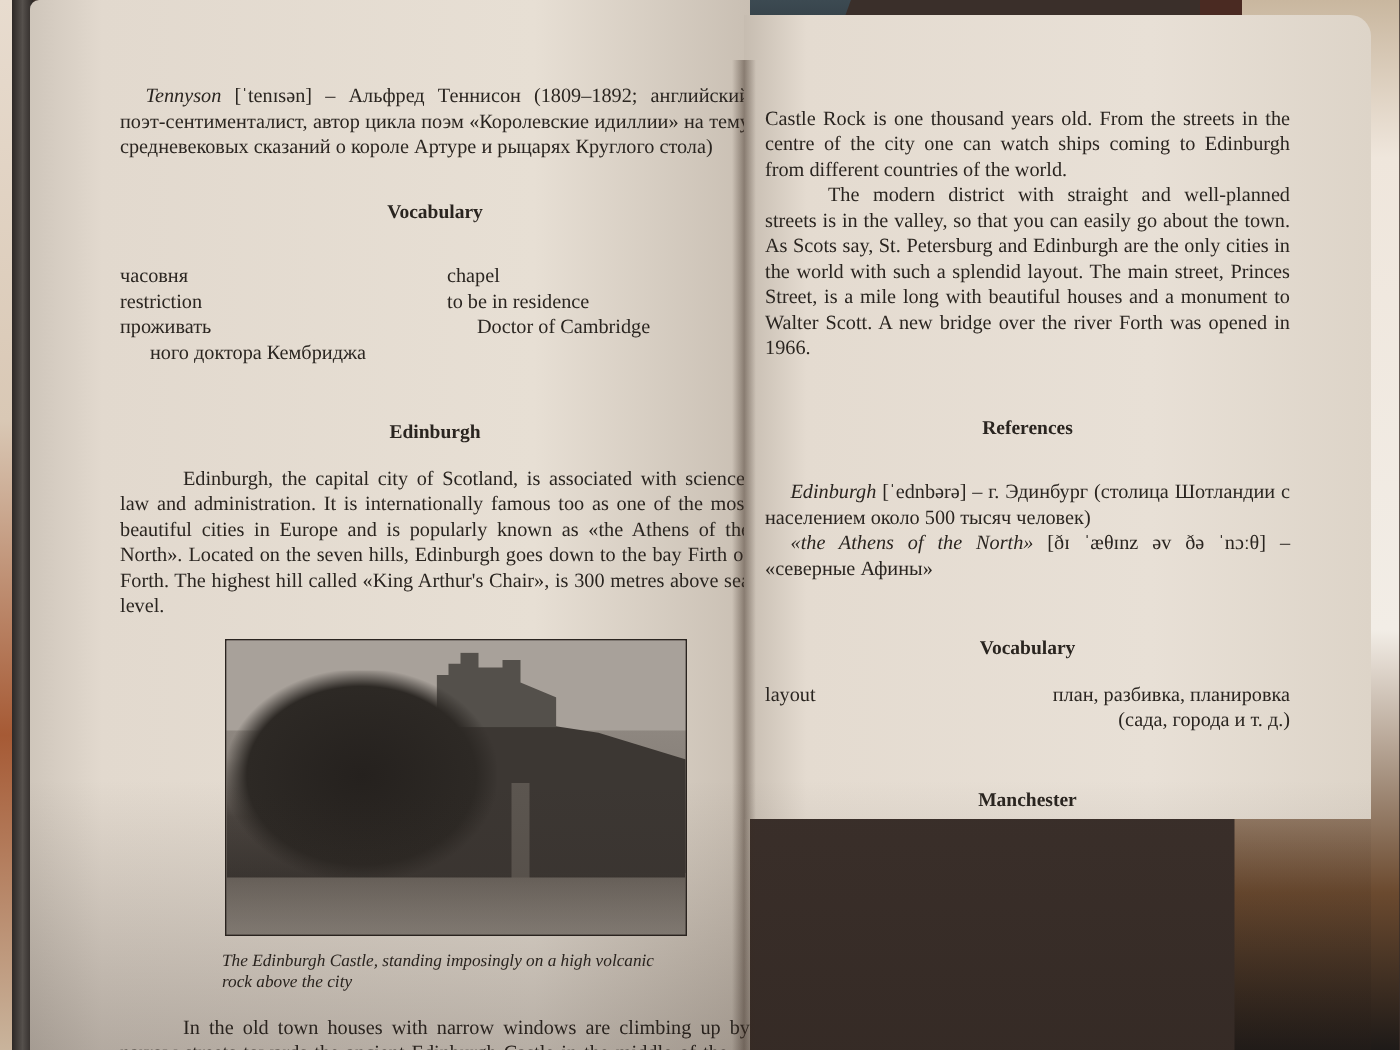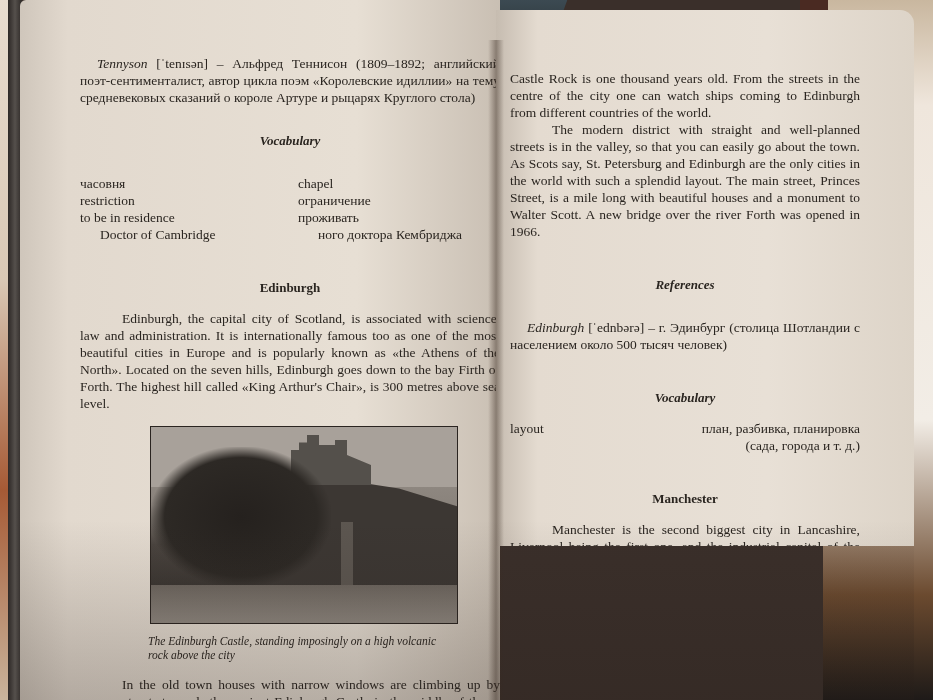--- a/index.html
+++ b/index.html
@@ -55,21 +55,21 @@
     position: absolute; left: 20px; top: 520px; width: 894px; height: 180px;
     background: linear-gradient(180deg, rgba(0,0,0,0) 0%, rgba(40,30,25,0.25) 100%);
     pointer-events: none;
   }
 
   .content { position: absolute; font-size: 13.5px; line-height: 17px; }
   .left-content { left: 60px; top: 55px; width: 420px; }
   .right-content { left: 14px; top: 60px; width: 350px; }
 
   .heading { text-align: center; font-weight: bold; font-size: 13px; margin: 0; }
-  .heading.italic { font-style: italic; }
+  .heading.italic { }
   .para { text-align: justify; }
   .indent { text-indent: 42px; }
   .it { font-style: italic; margin-left: 17px; }
   .vocab { display: grid; grid-template-columns: 218px 1fr; row-gap: 0; }
   .vocab .sub { padding-left: 20px; }
   .vocab .ru-sub { padding-left: 20px; }
 
   .photo {
     width: 308px; height: 198px; margin: 0 0 0 70px;
     border: 1px solid #2a2420;
@@ -121,21 +121,20 @@
       <span>[ˈtenɪsən]</span>
       <span>– Альфред Теннисон (1809–1892; английский поэт-сентименталист, автор цикла поэм «Королевские идиллии» на тему средневековых сказаний о короле Артуре и рыцарях Круглого стола)</span>
     </p>
     <div class="gap-m"></div>
     <h3 class="heading italic">Vocabulary</h3>
     <div class="gap-m"></div>
     <div class="vocab">
       <span>часовня</span>
       <span>chapel</span>
       <span>restriction</span>
-      <span>ограничение</span>
       <span>to be in residence</span>
       <span>проживать</span>
       <span class="sub">Doctor of Cambridge</span>
       <span class="ru-sub">ного доктора Кембриджа</span>
     </div>
     <div class="gap-l"></div>
     <h3 class="heading">Edinburgh</h3>
     <div class="gap-s"></div>
     <p class="para indent">Edinburgh, the capital city of Scotland, is associated with science, law and administration. It is internationally famous too as one of the most beautiful cities in Europe and is popularly known as «the Athens of the North». Located on the seven hills, Edinburgh goes down to the bay Firth of Forth. The highest hill called «King Arthur's Chair», is 300 metres above sea level.</p>
     <div class="gap-s"></div>
@@ -158,20 +157,25 @@
     <p class="para">Castle Rock is one thousand years old. From the streets in the centre of the city one can watch ships coming to Edinburgh from different countries of the world.</p>
     <p class="para indent">The modern district with straight and well-planned streets is in the valley, so that you can easily go about the town. As Scots say, St. Petersburg and Edinburgh are the only cities in the world with such a splendid layout. The main street, Princes Street, is a mile long with beautiful houses and a monument to Walter Scott. A new bridge over the river Forth was opened in 1966.</p>
     <div class="gap-l"></div>
     <h3 class="heading italic">References</h3>
     <div class="gap-m"></div>
     <p class="para">
       <span class="it">Edinburgh</span>
       <span>[ˈednbərə]</span>
       <span>– г. Эдинбург (столица Шотландии с населением около 500 тысяч человек)</span>
     </p>
+    <p class="para">
+      <span class="it">«the Athens of the North»</span>
+      <span>[ðɪ ˈæθɪnz əv ðə ˈnɔːθ]</span>
+      <span>– «северные Афины»</span>
+    </p>
     <div class="gap-l"></div>
     <h3 class="heading italic">Vocabulary</h3>
     <div class="gap-s"></div>
     <div class="vocab" style="grid-template-columns: 190px 1fr;">
       <span>layout</span>
       <span style="text-align:right;">план, разбивка, планировка (сада, города и т. д.)</span>
     </div>
     <div class="gap-l"></div>
     <h3 class="heading">Manchester</h3>
     <div class="gap-s"></div>

